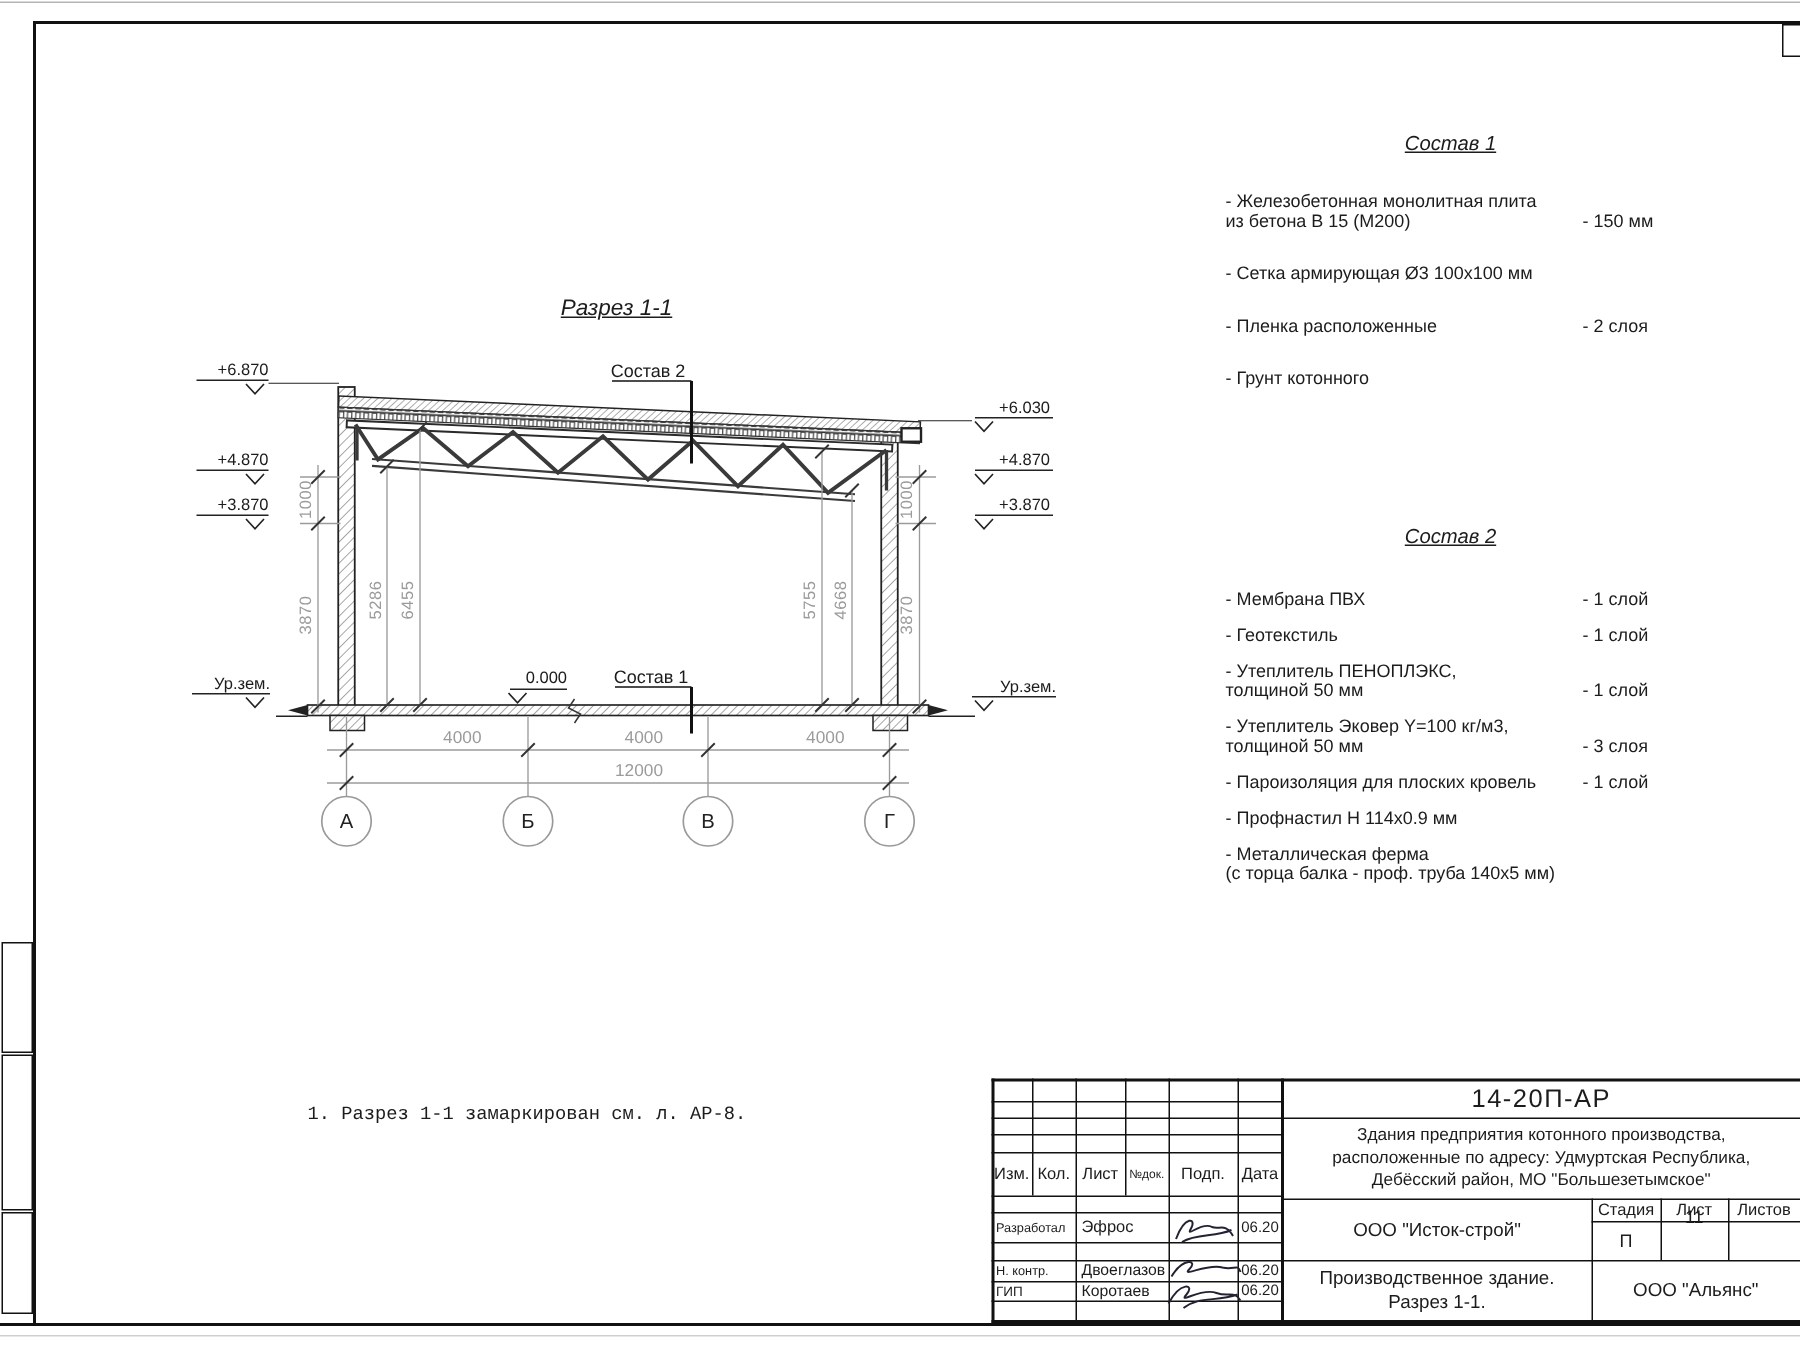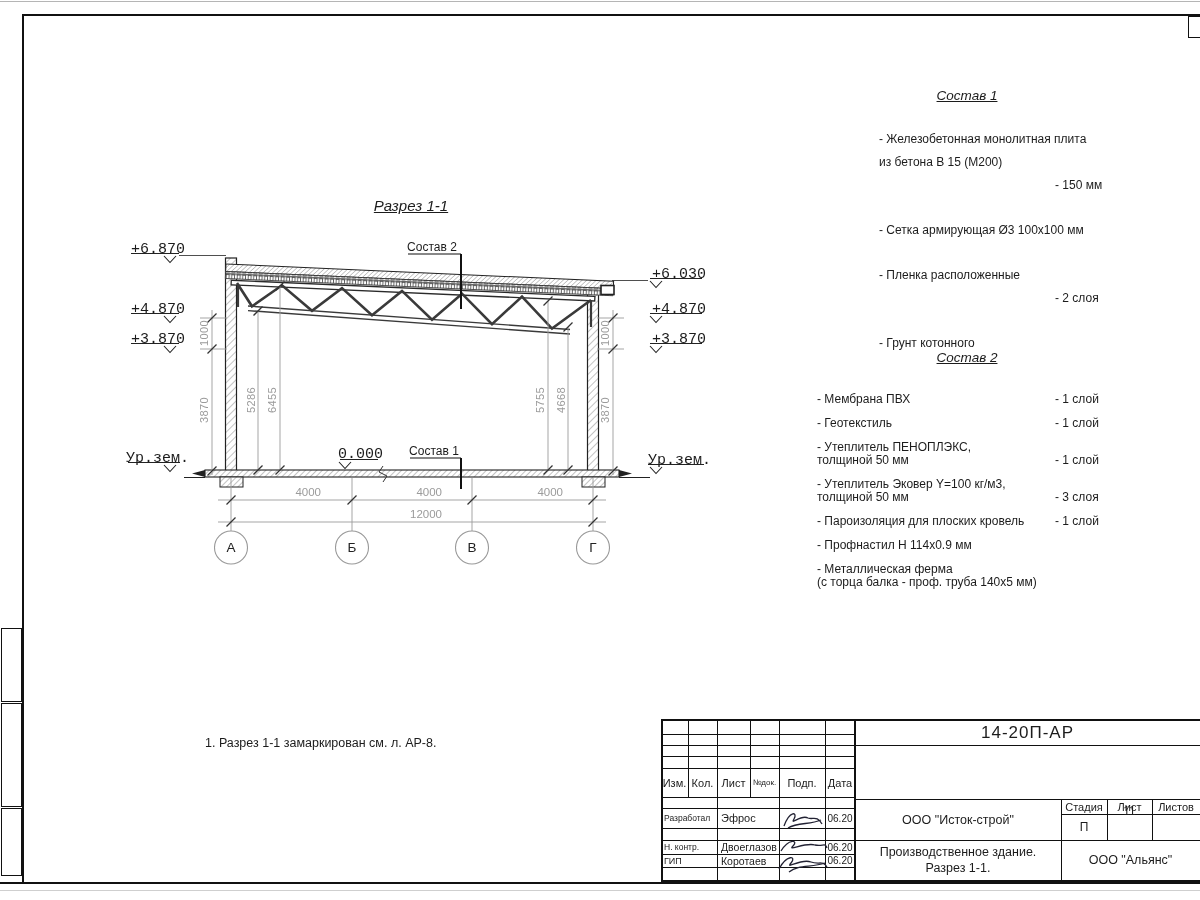--- a/index.html
+++ b/index.html
@@ -5,27 +5,27 @@
   html,body{margin:0;padding:0;background:#fff;}
   #sheet{position:relative;width:1200px;height:900px;background:#ffffff;overflow:hidden;
          font-family:"Liberation Sans",sans-serif;color:#1c1c1c;}
   .abs{position:absolute;}
   .ln{position:absolute;background:#111;}
   .t{position:absolute;color:#1c1c1c;font-size:12px;line-height:1.2;white-space:nowrap;}
   .pre{white-space:pre-line;}
   .vd{position:absolute;width:80px;height:14px;line-height:14px;text-align:center;
       color:#9b9b9b;font-size:11px;transform:rotate(-90deg);letter-spacing:.4px;}
   .dimtxt{position:absolute;width:60px;text-align:right;color:#9b9b9b;font-size:11.5px;}
-  .elev{position:absolute;width:48px;text-align:center;font-size:15px;color:#1c1c1c;font-family:Liberation Mono, monospace;}
+  .elev{position:absolute;width:48px;text-align:right;font-size:11px;color:#1c1c1c;}
   .axl{position:absolute;width:32px;text-align:center;font-size:13.5px;color:#222;}
   .sostav{position:absolute;width:300px;}
   .sostav .hd{font-style:italic;font-size:13.5px;text-decoration:underline;text-align:center;}
   .sostav .row{display:flex;align-items:flex-end;}
   .s1 .hd{margin-bottom:25px;}
-  .s1 .row{margin-bottom:22px;font-size:12px;line-height:23px;flex-direction:column;}
+  .s1 .row{margin-bottom:22px;font-size:12px;line-height:13px;}
   .s2 .hd{margin-bottom:28px;}
   .s2 .row{margin-bottom:11px;font-size:12px;line-height:13px;}
   .sostav .lbl{width:238px;white-space:pre-line;}
   .sostav .val{width:62px;white-space:nowrap;}
   .secttitle{position:absolute;left:336px;top:197px;width:150px;text-align:center;
              font-size:15px;font-style:italic;text-decoration:underline;}
   .ref{position:absolute;width:60px;text-align:center;font-size:12px;}
   
   #tb{position:absolute;left:661px;top:719px;width:539px;height:165px;font-size:11px;}
   #tb .cell{position:absolute;display:flex;align-items:center;justify-content:center;text-align:center;}
@@ -262,21 +262,21 @@
         <span class="lbl">- Профнастил Н 114х0.9 мм</span>
         <span class="val"></span>
       </div>
   <div class="row">
         <span class="lbl">- Металлическая ферма
 (с торца балка - проф. труба 140х5 мм)</span>
         <span class="val"></span>
       </div>
 </div>
 
-<div class="t" style="left:205px;top:736px;font-size:12.5px;">1. Разрез 1-1 замаркирован см. л. АР-8.</div>
+<div class="t" style="left:205px;top:736px;font-size:12.5px;font-family:Liberation Mono, monospace;">1. Разрез 1-1 замаркирован см. л. АР-8.</div>
 
 <div id="tb">
 
   <div class="ln" style="left:0;top:0;width:539px;height:2px;"></div>
   <div class="ln" style="left:0;top:161px;width:539px;height:2px;"></div>
   <div class="ln" style="left:0;top:15px;width:194px;height:1.2px;"></div>
   <div class="ln" style="left:0;top:26px;width:194px;height:1.2px;"></div>
   <div class="ln" style="left:0;top:37px;width:194px;height:1.2px;"></div>
   <div class="ln" style="left:0;top:49px;width:194px;height:1.2px;"></div>
   <div class="ln" style="left:0;top:78px;width:194px;height:1.2px;"></div>
@@ -318,20 +318,23 @@
   <div class="cell" style="left:164px;top:135px;width:30px;height:13px;font-size:10px;">06.20</div>
 
   <svg class="abs" style="left:119px;top:88px;" width="45" height="24" viewBox="0 0 45 24">
     <path d="M4,19 C10,3 18,5 14,12 C10,19 21,7 28,11 C33,13 37,8 42,17 M8,21 C18,15 30,18 41,13" stroke="#223" stroke-width="1.3" fill="none"></path>
   </svg>
   <svg class="abs" style="left:114px;top:117px;" width="56" height="40" viewBox="0 0 56 40">
     <path d="M6,15 C14,2 24,4 18,10 C12,16 30,6 40,9 C48,11 50,6 52,12 M4,33 C12,18 22,20 16,27 C10,34 26,22 36,26 C44,29 48,24 52,31 M14,36 C24,28 36,32 50,27" stroke="#223" stroke-width="1.3" fill="none"></path>
   </svg>
 
   <div class="cell" style="left:194px;top:2px;width:345px;height:24px;font-size:17px;letter-spacing:1px;">14-20П-АР</div>
+  <div class="cell pre" style="left:200px;top:27px;width:333px;height:53px;font-size:11.5px;line-height:15px;">Здания предприятия котонного производства,
+расположенные по адресу: Удмуртская Республика,
+Дебёсский район, МО "Большезетымское"</div>
   <div class="cell" style="left:194px;top:80px;width:206px;height:41px;font-size:12.5px;">ООО "Исток-строй"</div>
   <div class="cell" style="left:400px;top:80px;width:46px;height:15px;font-size:11px;">Стадия</div>
   <div class="cell" style="left:446px;top:80px;width:45px;height:15px;font-size:11px;">Лист</div>
   <div class="cell" style="left:491px;top:80px;width:48px;height:15px;font-size:11px;">Листов</div>
   <div class="cell" style="left:400px;top:95px;width:46px;height:26px;font-size:12px;">П</div>
   <div class="cell" style="left:446px;top:79px;width:45px;height:26px;font-size:12px;">11</div>
   <div class="cell pre" style="left:194px;top:121px;width:206px;height:40px;font-size:12.5px;line-height:16px;">Производственное здание.
 Разрез 1-1.</div>
   <div class="cell" style="left:400px;top:121px;width:139px;height:40px;font-size:12.5px;">ООО "Альянс"</div>
 </div>

